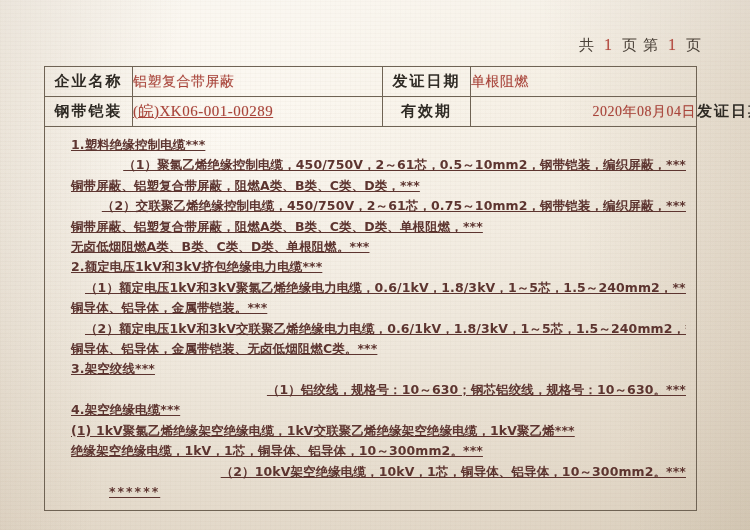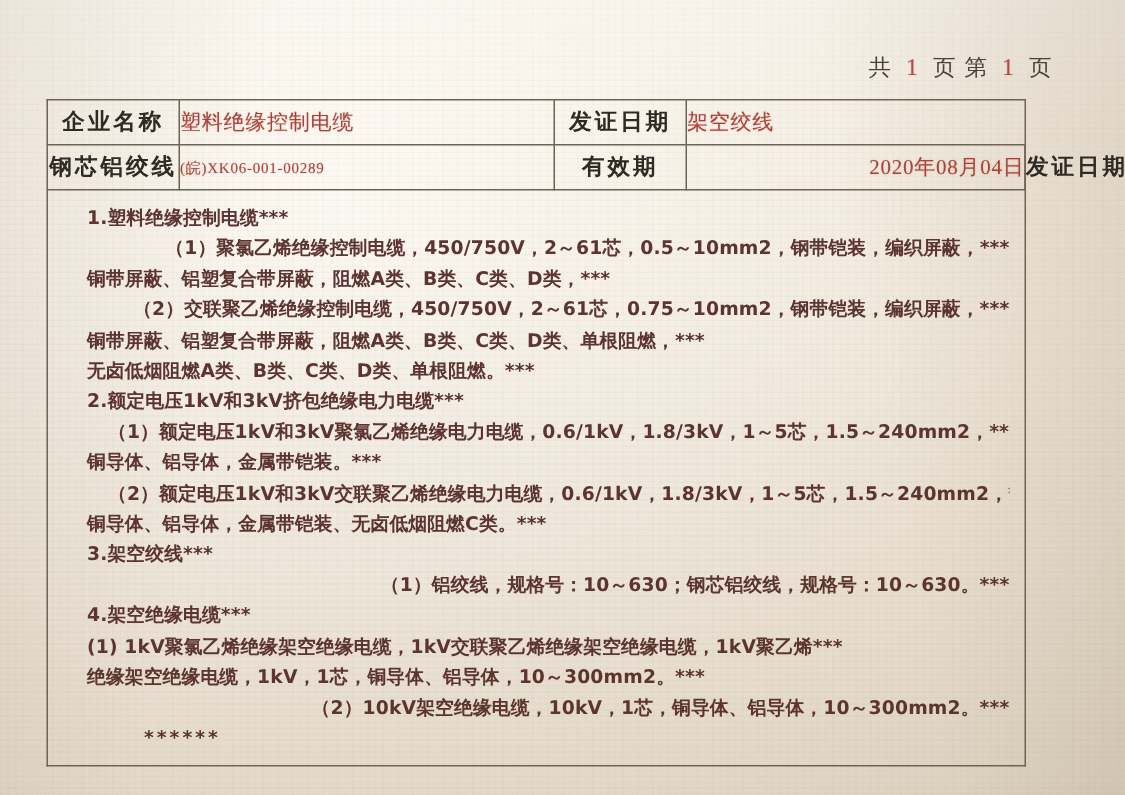--- a/index.html
+++ b/index.html
@@ -56,21 +56,21 @@
   }
   .header-line .num {
     color: #b3493f;
     font-size: 16px;
     padding: 0 4px;
     font-family: "Liberation Serif", serif;
   }
 
   .table-wrap {
     position: absolute;
-    left: 31px;
+    left: 44px;
     top: 66px;
     width: 652px;
     z-index: 3;
   }
   table.cert {
     border-collapse: collapse;
     width: 100%;
     table-layout: fixed;
   }
   table.cert td {
@@ -91,42 +91,44 @@
   .val {
     padding-left: 8px;
     font-size: 14px;
     color: #a8443a;
     font-family: "Liberation Serif", "DejaVu Serif", serif;
     letter-spacing: 0.5px;
     white-space: nowrap;
     overflow: hidden;
   }
   .val.code {
-    font-size: 10px;
+    font-size: 15px;
     letter-spacing: 0.5px;
+    text-decoration: underline;
   }
 
   .body-cell {
     height: 318px !important;
     vertical-align: top;
     padding: 8px 10px 8px 12px !important;
   }
   .body-text {
     font-size: 12.5px;
     line-height: 20.4px;
     color: #5d3530;
     font-family: "DejaVu Sans", "Liberation Sans", sans-serif;
     white-space: pre-wrap;
     letter-spacing: 0.1px;
     font-weight: bold;
   }
   .body-text .ln {
     display: block;
     white-space: pre;
     overflow: hidden;
+    text-decoration: underline;
   }
   .body-text .ln.indent1 { padding-left: 14px; }
   .body-text .ln.indent2 { padding-left: 28px; text-align: right; }
   .body-text .ln.stars { padding-left: 52px; letter-spacing: 2px; }
 
   
   .ink {
     text-shadow: 0 0 1px rgba(168,68,58,0.35);
   }
 </style>
@@ -148,26 +150,26 @@
     <table class="cert">
       <colgroup>
         <col style="width:88px">
         <col style="width:250px">
         <col style="width:88px">
         <col style="width:226px">
       </colgroup>
       <tbody>
         <tr>
           <td class="lbl">企业名称</td>
-          <td class="val ink">塑料绝缘控制电缆</td>
+          <td class="val ink">铝塑复合带屏蔽</td>
           <td class="lbl">发证日期</td>
-          <td class="val ink">架空绞线</td>
+          <td class="val ink">单根阻燃</td>
         </tr>
         <tr>
-          <td class="lbl" style="width: 88px;">钢芯铝绞线</td>
+          <td class="lbl" style="width: 88px;">钢带铠装</td>
           <td class="val code ink" style="width: 156px;">(皖)XK06-001-00289</td>
           <td class="lbl" style="width: 62px;">有效期</td>
           <td class="val ink" style="width: 118px; text-align: right;">2020年08月04日</td>
         <td class="lbl" style="width: 98px;">发证日期</td>
             <td class="val ink" style="width: 130px;">2017年02月13日</td>
           </tr>
 
         <tr>
           <td class="body-cell" colspan="4">
             <div class="body-text"><span class="ln indent1">1.塑料绝缘控制电缆***</span><span class="ln indent2">（1）聚氯乙烯绝缘控制电缆，450/750V，2～61芯，0.5～10mm2，钢带铠装，编织屏蔽，***</span><span class="ln indent1">铜带屏蔽、铝塑复合带屏蔽，阻燃A类、B类、C类、D类，***</span><span class="ln indent2">（2）交联聚乙烯绝缘控制电缆，450/750V，2～61芯，0.75～10mm2，钢带铠装，编织屏蔽，***</span><span class="ln indent1">铜带屏蔽、铝塑复合带屏蔽，阻燃A类、B类、C类、D类、单根阻燃，***</span><span class="ln indent1">无卤低烟阻燃A类、B类、C类、D类、单根阻燃。***</span><span class="ln indent1">2.额定电压1kV和3kV挤包绝缘电力电缆***</span><span class="ln indent2">（1）额定电压1kV和3kV聚氯乙烯绝缘电力电缆，0.6/1kV，1.8/3kV，1～5芯，1.5～240mm2，***</span><span class="ln indent1">铜导体、铝导体，金属带铠装。***</span><span class="ln indent2">（2）额定电压1kV和3kV交联聚乙烯绝缘电力电缆，0.6/1kV，1.8/3kV，1～5芯，1.5～240mm2，***</span><span class="ln indent1">铜导体、铝导体，金属带铠装、无卤低烟阻燃C类。***</span><span class="ln indent1">3.架空绞线***</span><span class="ln indent2">（1）铝绞线，规格号：10～630；钢芯铝绞线，规格号：10～630。***</span><span class="ln indent1">4.架空绝缘电缆***</span><span class="ln indent1">(1) 1kV聚氯乙烯绝缘架空绝缘电缆，1kV交联聚乙烯绝缘架空绝缘电缆，1kV聚乙烯***</span><span class="ln indent1">绝缘架空绝缘电缆，1kV，1芯，铜导体、铝导体，10～300mm2。***</span><span class="ln indent2">（2）10kV架空绝缘电缆，10kV，1芯，铜导体、铝导体，10～300mm2。***</span><span class="ln stars">******</span></div>

